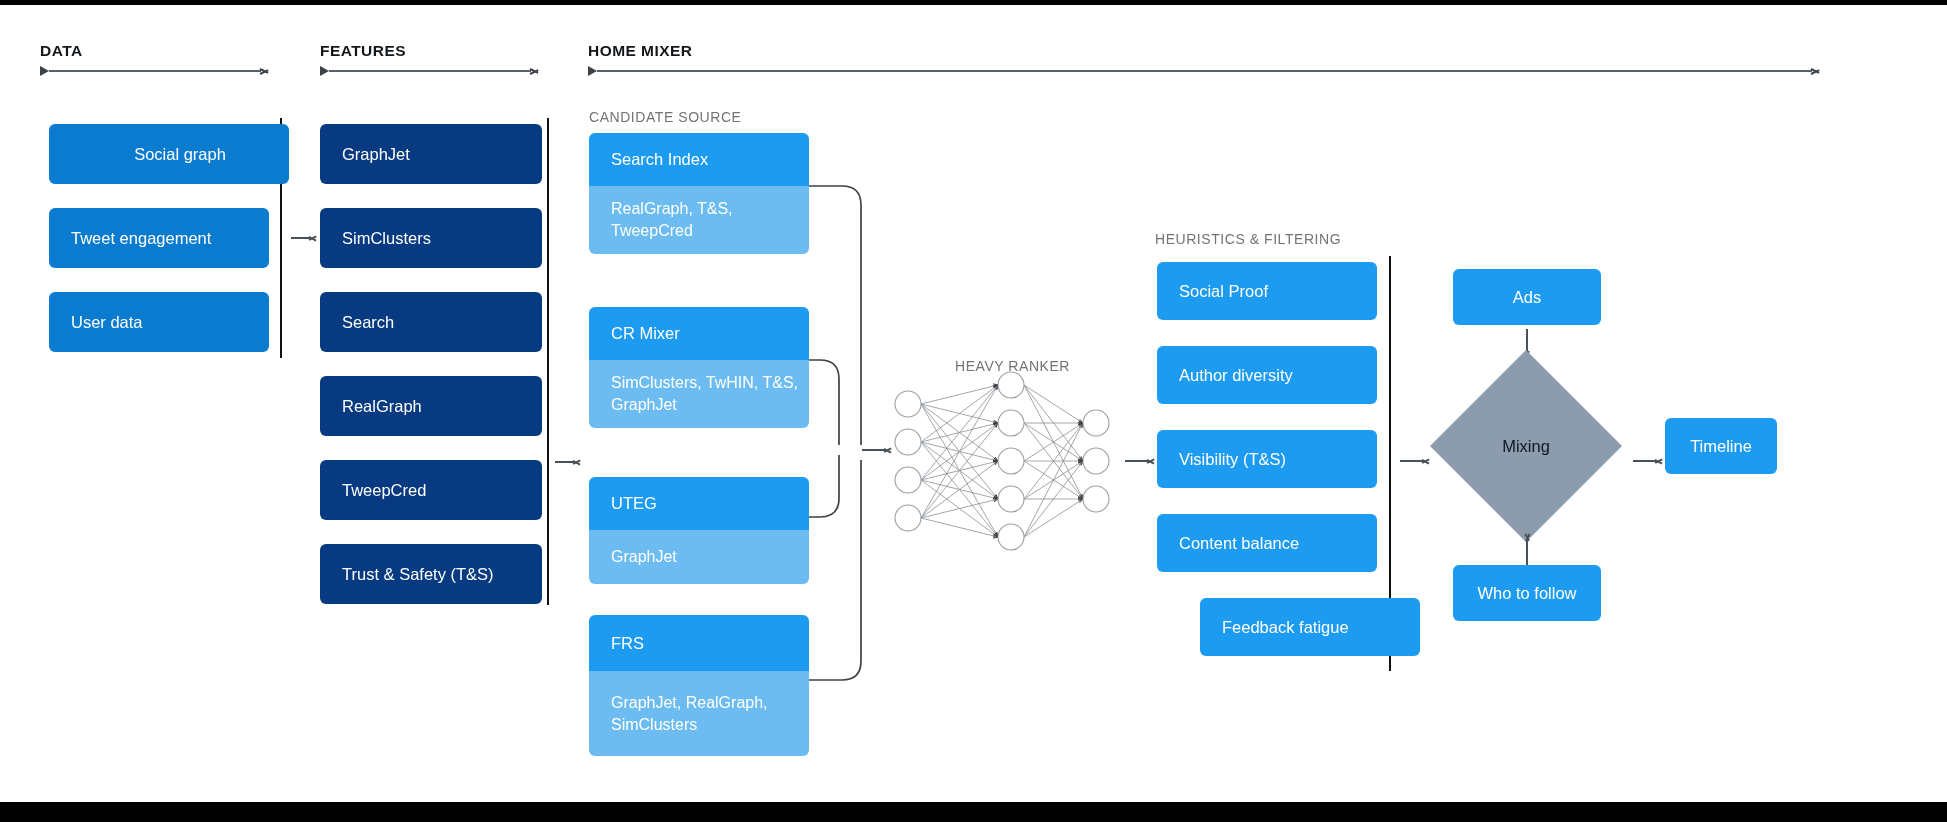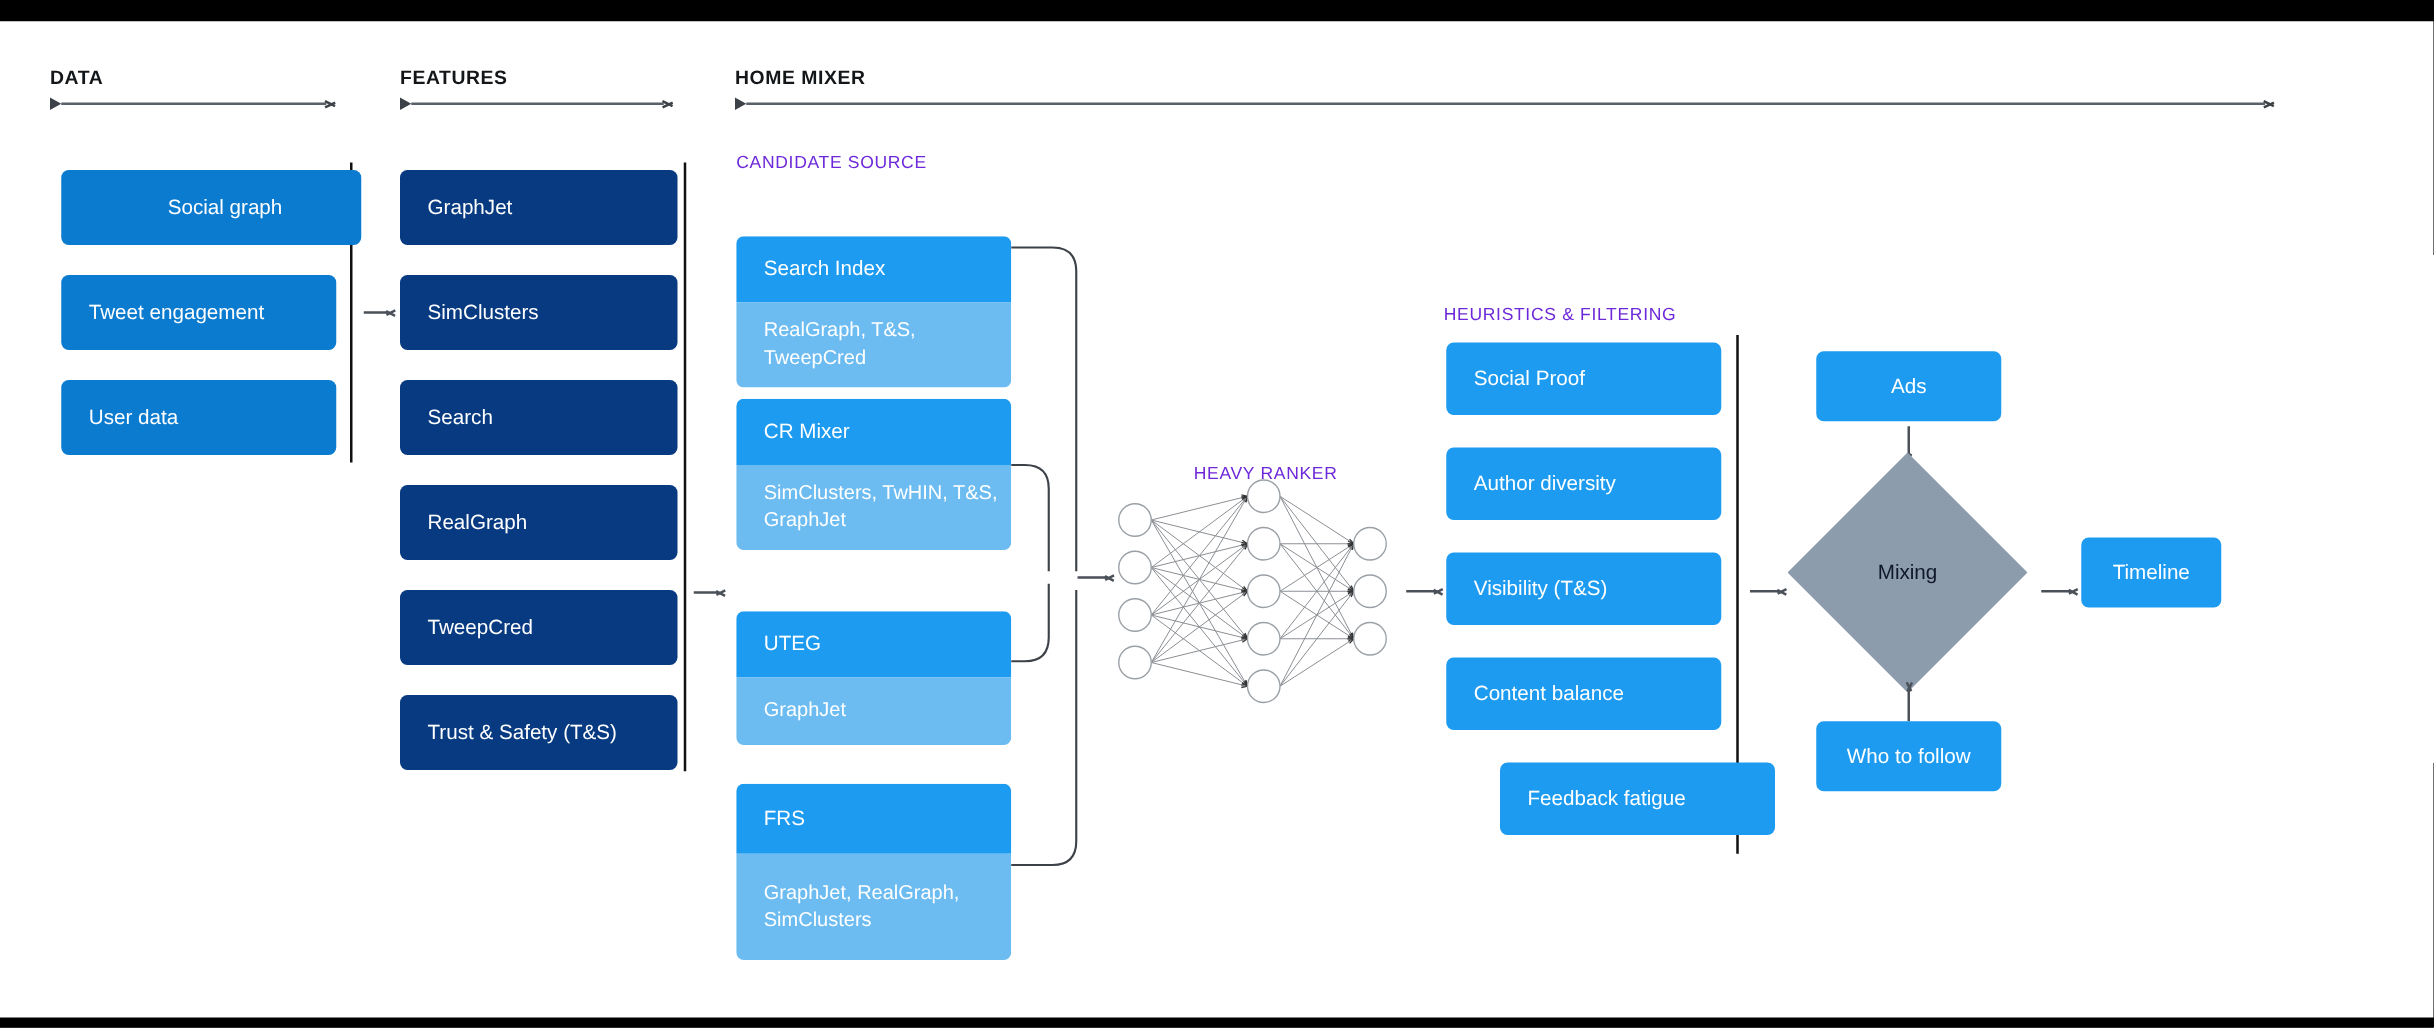--- a/index.html
+++ b/index.html
@@ -1,24 +1,24 @@
 <!DOCTYPE html>
 <html><head>
 <meta charset="utf-8">
 <style>
   html,body{margin:0;padding:0;background:#000;}
   body{font-family:"Liberation Sans","DejaVu Sans",sans-serif;}
   #page{position:relative;width:1947px;height:822px;background:#000;overflow:hidden;}
-  #canvas{position:absolute;left:0;top:17px;width:1947px;height:797px;background:#fff;}
+  #canvas{position:absolute;left:0;top:5px;width:1947px;height:797px;background:#fff;}
   .bar{position:absolute;left:0;width:1947px;background:#000;}
   #bar-top{top:0;height:11px;}
   #bar-bottom{top:808px;height:14px;}
 
   .sec-title{position:absolute;font-size:15.5px;font-weight:bold;color:#14171a;letter-spacing:.45px;}
-  .sub-title{position:absolute;font-size:14px;font-weight:400;color:#6d28d9;letter-spacing:.55px;}
+  .sub-title{position:absolute;font-size:14px;font-weight:400;color:#737373;letter-spacing:.55px;}
 
   
   .phase-arrow{position:absolute;height:12px;}
   .phase-arrow .ln{position:absolute;left:9px;top:5px;height:2px;background:#5a6068;}
   .phase-arrow .tri{position:absolute;left:0;top:1px;width:0;height:0;
      border-top:5px solid transparent;border-bottom:5px solid transparent;border-left:9px solid #3d4248;}
   .phase-arrow .head{position:absolute;top:0px;width:12px;height:12px;}
   .phase-arrow .head:before,.phase-arrow .head:after{content:"";position:absolute;left:0;width:9px;height:1.8px;background:#3d4248;}
   .phase-arrow .head:before{top:3.2px;transform:rotate(26deg);transform-origin:left center;}
   .phase-arrow .head:after{top:7.6px;transform:rotate(-26deg);transform-origin:left center;}
@@ -132,21 +132,21 @@
     </div>
     <div class="card feature" style="left:320px;top:539px;width:222px;height:60px;">
       <span>Trust &amp; Safety (T&amp;S)</span>
     </div>
 
     <div class="arrow-s" style="left:555px;top:452px;width:28px;">
       <div class="ln" style="width:20px;"></div>
         <div class="hd" style="left:18px;"></div>
     </div>
 
-    <div class="cs" style="left:589px;top:128px;width:220px;height:121px;margin-top:44px;">
+    <div class="cs" style="left:589px;top:128px;width:220px;height:121px;">
       <div class="cs-head" style="height:53px;">Search Index</div>
       <div class="cs-body" style="height:68px;">RealGraph, T&amp;S, TweepCred</div>
     </div>
 
     <div class="cs" style="left:589px;top:302px;width:220px;height:121px;">
       <div class="cs-head" style="height:53px;">CR Mixer</div>
       <div class="cs-body" style="height:68px;">SimClusters, TwHIN, T&amp;S, GraphJet</div>
     </div>
 
     <div class="cs" style="left:589px;top:472px;width:220px;height:107px;">

